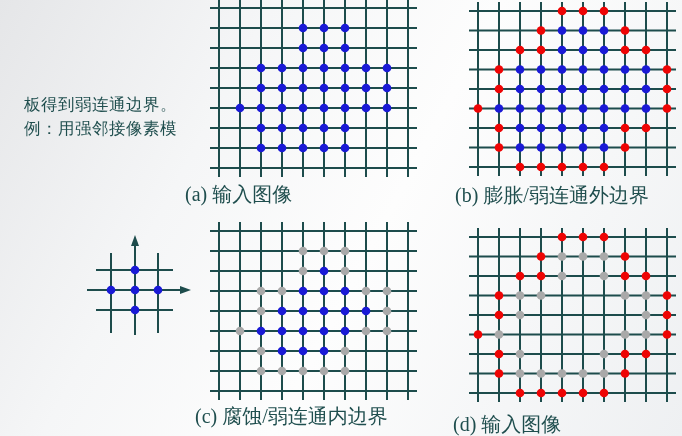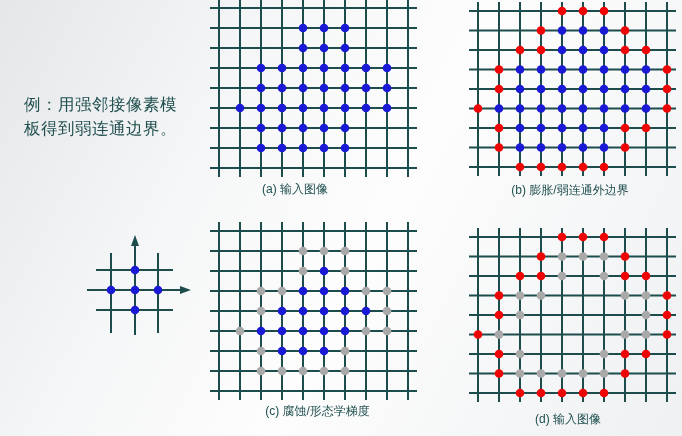--- a/index.html
+++ b/index.html
@@ -9,34 +9,34 @@
     background:linear-gradient(118deg,#e5e6e8 0%,#f5f6f7 30%,#fdfdfd 55%,#eef0f2 100%);
   }
   .note{
     position:absolute;left:24px;top:92px;width:180px;
     font-size:16.5px;line-height:24px;letter-spacing:.5px;
     color:var(--text-color,#1f4e4e);
   }
   .tpl{position:absolute;left:86px;top:230px;width:108px;height:110px;}
   svg.grid{position:absolute;}
   .cap{
-    position:absolute;text-align:center;font-size:12px;
-    color:var(--text-color,#1f4e4e);white-space:nowrap;
+    position:absolute;text-align:left;font-size:20px;
+    color:var(--text-color,#1f4e4e);white-space:nowrap;font-family:Liberation Serif, serif;
   }
   .cap-a{left:185px;top:181px;width:220px;}
   .cap-b{left:455px;top:182px;width:230px;}
   .cap-c{left:195px;top:403px;width:245px;}
   .cap-d{left:453px;top:411px;width:230px;}
 </style>
 </head>
 <body style="--text-color: #1f4e4e;">
 
 <div class="note">
+  <div>板得到弱连通边界。</div>
   <div>例：用强邻接像素模</div>
-  <div>板得到弱连通边界。</div>
 </div>
 
 <div id="tpl" class="tpl"><svg width="108" height="110">
       <line x1="25" y1="23" x2="25" y2="103" stroke="#1d4c4c" stroke-width="2"></line>
       <line x1="72" y1="23" x2="72" y2="103" stroke="#1d4c4c" stroke-width="2"></line>
       <line x1="49" y1="14" x2="49" y2="105" stroke="#1d4c4c" stroke-width="2"></line>
       <polygon points="49,5 45,16 53,16" fill="#1d4c4c"></polygon>
       <line x1="10" y1="40" x2="87" y2="40" stroke="#1d4c4c" stroke-width="2"></line>
       <line x1="10" y1="80" x2="87" y2="80" stroke="#1d4c4c" stroke-width="2"></line>
       <line x1="1" y1="60" x2="96" y2="60" stroke="#1d4c4c" stroke-width="2"></line>
@@ -313,14 +313,14 @@
     <circle cx="156" cy="145.5" r="4.3" fill="#ee0404"></circle>
     <circle cx="51" cy="165" r="4.3" fill="#ee0404"></circle>
     <circle cx="72" cy="165" r="4.3" fill="#ee0404"></circle>
     <circle cx="93" cy="165" r="4.3" fill="#ee0404"></circle>
     <circle cx="114" cy="165" r="4.3" fill="#ee0404"></circle>
     <circle cx="135" cy="165" r="4.3" fill="#ee0404"></circle>
   </svg>
 
 <div class="cap cap-a">(a) 输入图像</div>
 <div class="cap cap-b">(b) 膨胀/弱连通外边界</div>
-<div class="cap cap-c">(c) 腐蚀/形态学梯度</div>
+<div class="cap cap-c">(c) 腐蚀/弱连通内边界</div>
 <div class="cap cap-d">(d) 输入图像</div>
 
 </body></html>

